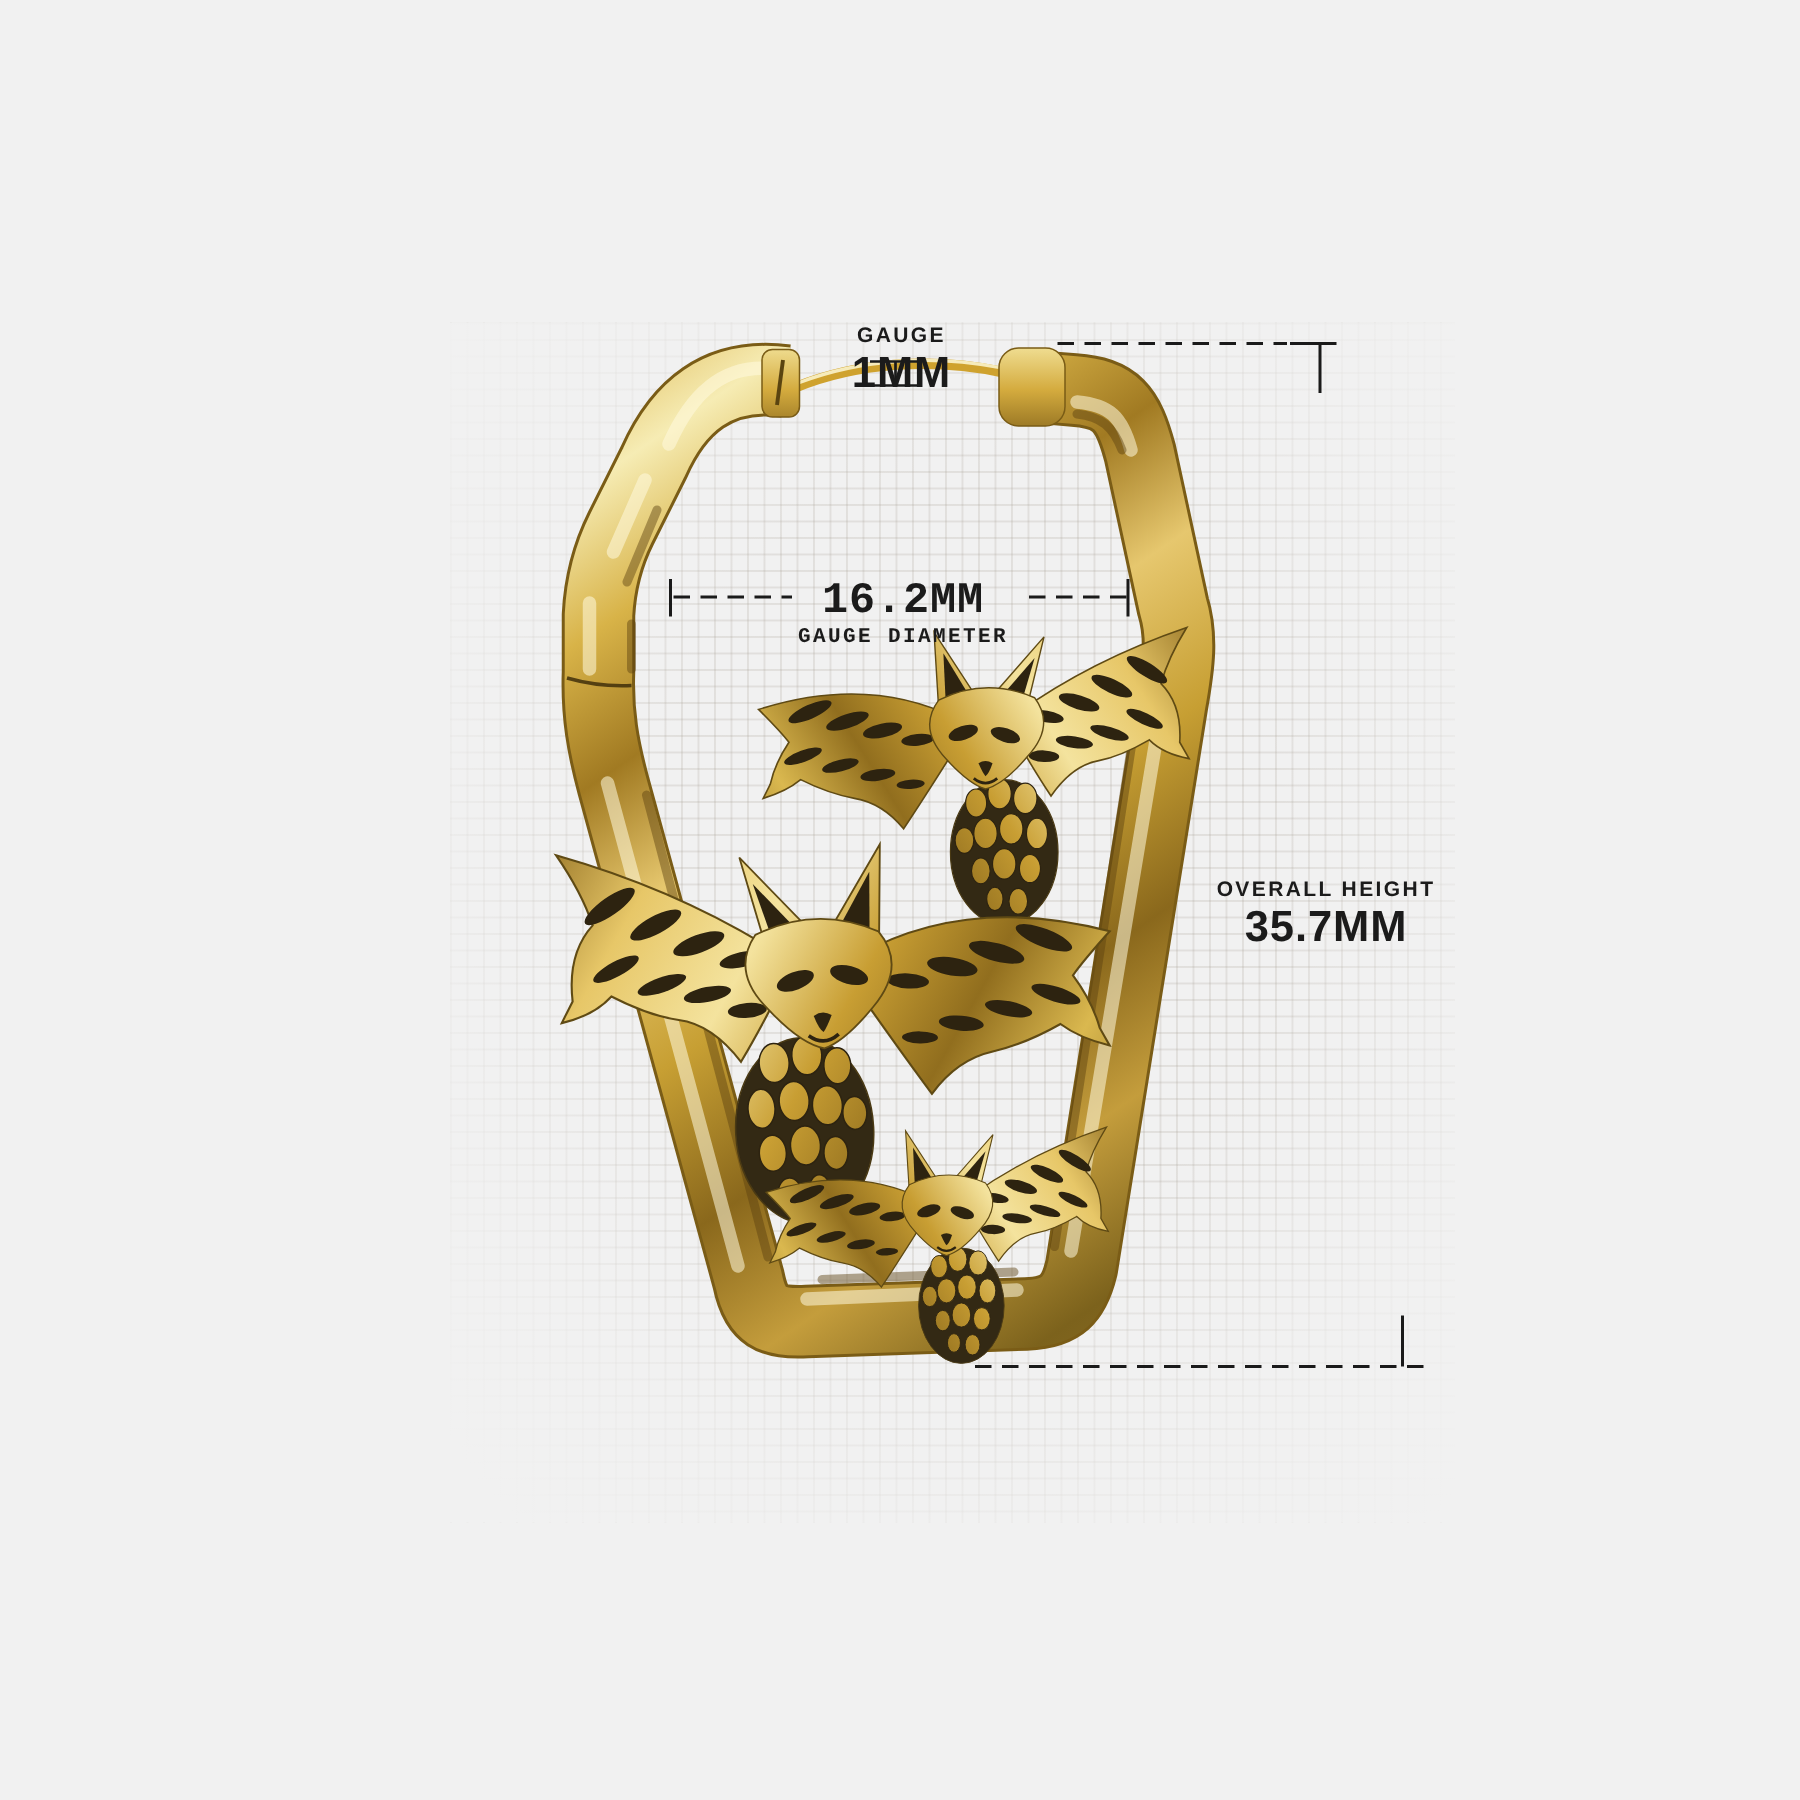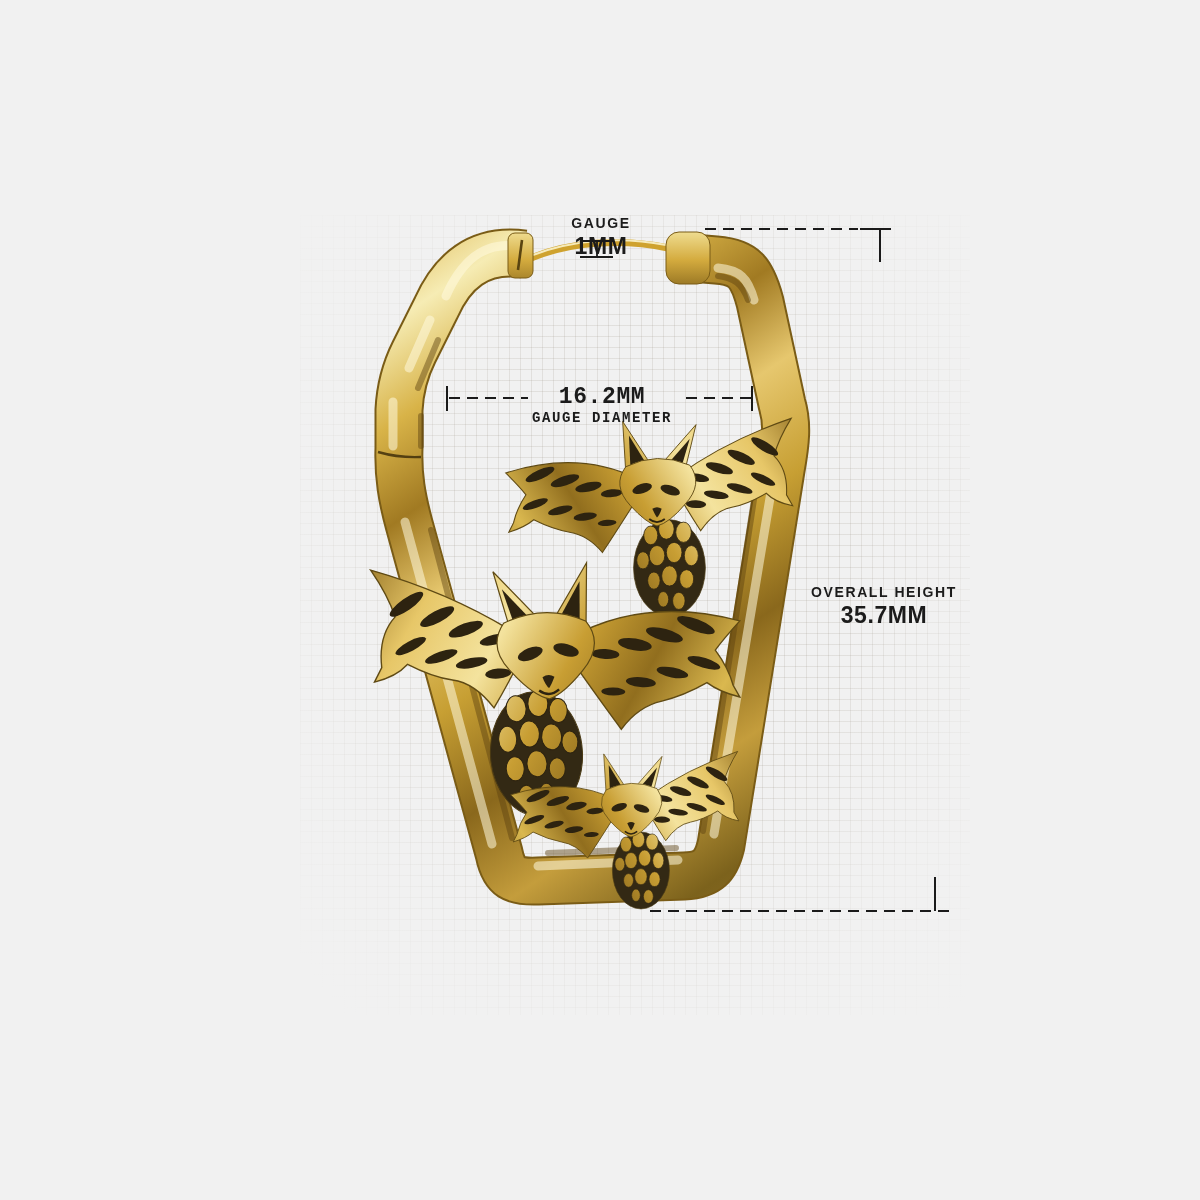--- a/index.html
+++ b/index.html
@@ -27,21 +27,21 @@
   }
   svg.earring{position:absolute;left:0;top:0;}
   .anno{
     position:absolute;transform:translateX(-50%);
     text-align:center;color:#1b1b1b;white-space:nowrap;
   }
   .anno .small{
     font-size:14px;font-weight:600;letter-spacing:1.6px;line-height:1.15;
   }
   .anno .big{
-    font-size:23px;font-weight:bold;letter-spacing:0.6px;line-height:1.15;
+    font-size:29px;font-weight:bold;letter-spacing:0.6px;line-height:1.15;
   }
   .anno.gauge{left:601px;top:184px;margin-top:31px;}
   .anno.inner-diameter{left:602px;top:384px;font-family:Liberation Mono, monospace;}
   .anno.overall-height{left:884px;top:584px;}
   .anno .gap{height:2px;}
 </style>
 </head>
 <body>
 
 <div class="canvas">

